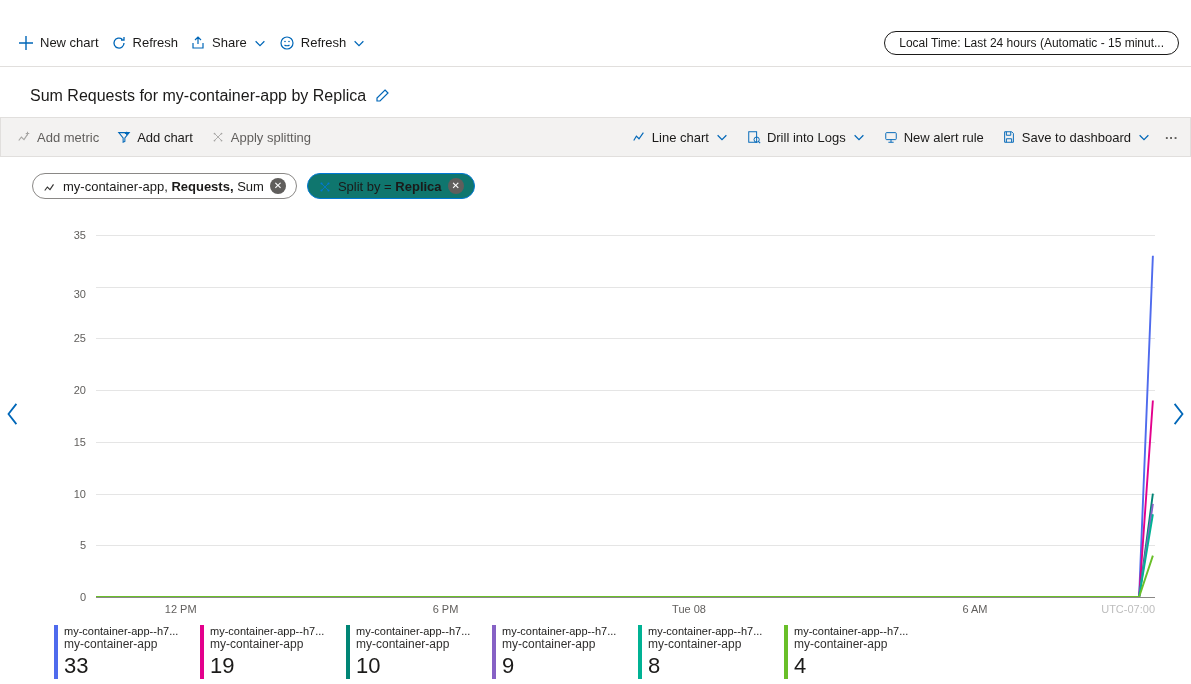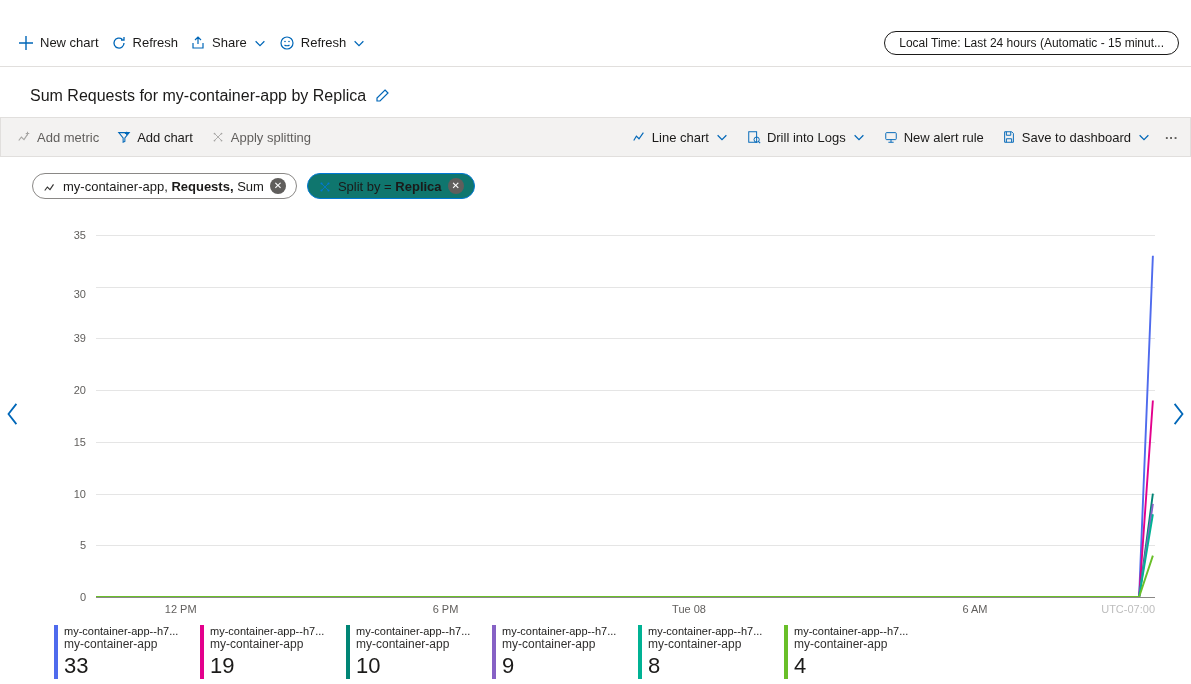--- a/index.html
+++ b/index.html
@@ -203,21 +203,21 @@
   </div>
 </div>
 
 <div class="chartwrap">
   <div class="yaxis" id="yaxis">
         <span class="ytick" style="top: 100%;">0</span>
         <span class="ytick" style="top: 85.7143%;">5</span>
         <span class="ytick" style="top: 71.4286%;">10</span>
         <span class="ytick" style="top: 57.1429%;">15</span>
         <span class="ytick" style="top: 42.8571%;">20</span>
-        <span class="ytick" style="top: 28.5714%;">39</span>
+        <span class="ytick" style="top: 28.5714%;">25</span>
         <span class="ytick" style="top: 14.2857%; margin-top: 7px;">30</span>
         <span class="ytick" style="top: 0%;">35</span>
       </div>
   <div class="grid" id="grid">
         <div class="hline" style="top: 100%;"></div>
         <div class="hline" style="top: 85.7143%;"></div>
         <div class="hline" style="top: 71.4286%;"></div>
         <div class="hline" style="top: 57.1429%;"></div>
         <div class="hline" style="top: 42.8571%;"></div>
         <div class="hline" style="top: 28.5714%;"></div>

